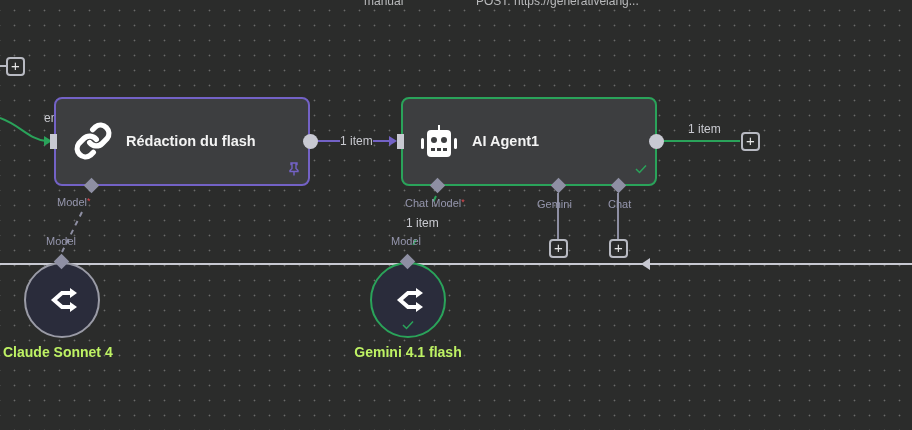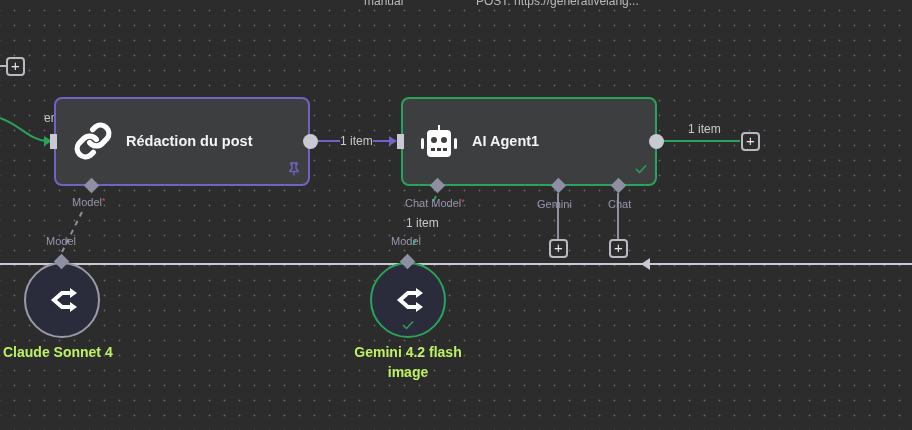--- a/index.html
+++ b/index.html
@@ -53,31 +53,31 @@
 
 <div class="plus" style="left:6px;top:57px;">+</div>
 
 <div class="node" style="left:54px;top:97px;width:256px;height:89px;border:2px solid #7362c6;">
   <span style="position:absolute;left:17px;top:22px;">
     <svg width="40" height="40" viewBox="0 0 24 24" fill="none" stroke="#fff" stroke-width="3.2" stroke-linecap="round">
       <path d="M10 13a5 5 0 0 0 7.5.5l3-3a5 5 0 0 0-7-7l-1.7 1.7"></path>
       <path d="M14 11a5 5 0 0 0-7.5-.5l-3 3a5 5 0 0 0 7 7l1.7-1.7"></path>
     </svg>
   </span>
-  <div class="node-title" style="left:70px;top:34px;">Rédaction du post</div>
+  <div class="node-title" style="left:70px;top:34px;">Rédaction du flash</div>
   <span style="position:absolute;right:8px;bottom:4px;">
     <svg width="12" height="14" viewBox="0 0 12 14">
         <path d="M3 1h6v1.5H8v4l2 2v1H2v-1l2-2v-4H3z M6 9.5v4" fill="none" stroke="#7362c6" stroke-width="1.4"></path>
       </svg>
   </span>
 </div>
 <div style="position:absolute;left:50px;top:134px;width:7px;height:15px;background:#c8c9d2;"></div>
 <div style="position:absolute;left:303px;top:134px;width:15px;height:15px;border-radius:50%;background:#c8c9d2;"></div>
 <div style="position:absolute;left:86px;top:180px;width:11px;height:11px;background:#8e8fa3;transform:rotate(45deg);"></div>
-<div class="plabel" style="left:72px;top:196px;"><span>Model</span><span class="req">*</span></div>
+<div class="plabel" style="left:57px;top:196px;"><span>Model</span><span class="req">*</span></div>
 
 <div class="elabel" style="left:340px;top:134px;background:#2b2c2b;">1 item</div>
 
 <div class="node" style="left:401px;top:97px;width:256px;height:89px;border:2px solid #2aa35a;text-align:right;">
   <span style="position:absolute;left:17px;top:26px;">
     <svg width="38" height="34" viewBox="0 0 38 34">
       <rect x="18" y="0" width="2" height="5" fill="#fff"></rect>
       <rect x="7" y="5" width="24" height="27" rx="4" fill="#fff"></rect>
       <rect x="1" y="13" width="3" height="11" rx="1.5" fill="#fff"></rect>
       <rect x="34" y="13" width="3" height="11" rx="1.5" fill="#fff"></rect>
@@ -133,15 +133,14 @@
       </svg>
   </span>
   <span style="position:absolute;left:30px;top:52px;">
     <svg width="12" height="10" viewBox="0 0 12 10">
         <path d="M1 5l3.5 3.5L11 1.5" fill="none" stroke="#2aa35a" stroke-width="1.5"></path>
       </svg>
   </span>
 </div>
 <div style="position:absolute;left:402px;top:256px;width:11px;height:11px;background:#8e8fa3;transform:rotate(45deg);"></div>
 <div class="sub-title" style="left:350px;top:342px;width:116px;">
-  <div>Gemini 4.2 flash</div>
-  <div>image</div>
+  <div>Gemini 4.1 flash</div>
 </div>
 
 </body></html>

